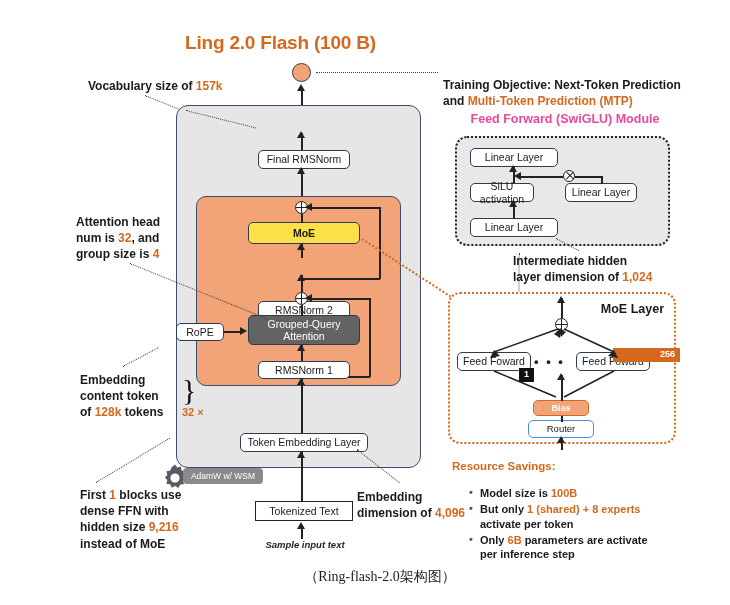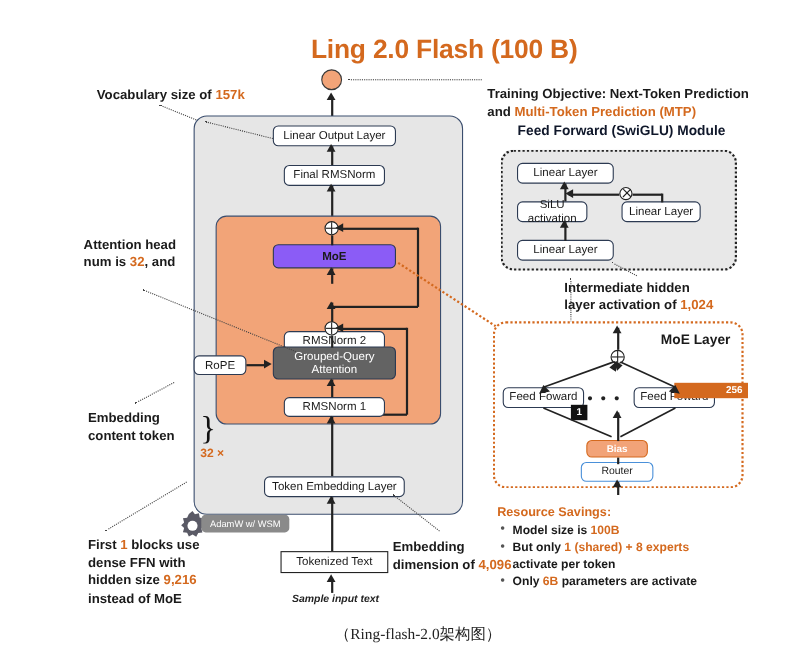--- a/index.html
+++ b/index.html
@@ -13,22 +13,22 @@
     width: 730px;
     height: 605px;
     background: #ffffff;
     overflow: hidden;
   }
   .abs { position: absolute; }
 
   
   #title {
     left: 185px; top: 32px; width: 340px;
-    text-align: right;
-    font-size: 24px; font-weight: bold;
+    text-align: left;
+    font-size: 19px; font-weight: bold;
     color: #D4691E;
     letter-spacing: -0.2px;
   }
 
   
   #model-container {
     left: 176px; top: 105px; width: 245px; height: 363px;
     background: #E6E6E6;
     border: 1.6px solid #3B4E6E;
     border-radius: 12px;
@@ -37,21 +37,21 @@
   
   .box {
     display: flex; align-items: center; justify-content: center;
     text-align: center;
     border-radius: 5px;
     font-size: 10.5px;
     color: #1a1a1a;
     line-height: 1.15;
   }
   .box-white { background: #ffffff; border: 1.5px solid #2C3A52; }
-  .box-gray  { background: #8b5cf6; border: 1.5px solid #2C3A52; font-weight: bold; }
+  .box-gray  { background: #fde047; border: 1.5px solid #2C3A52; font-weight: bold; }
   .box-dark  { background: #636363; border: 1.5px solid #2C3A52; color: #fff; }
   .box-salmon{ background: #F2A378; border: 1.5px solid #D4691E; color: #fff; font-weight: bold; }
   .box-blue  { background: #ffffff; border: 1.5px solid #4A90D9; }
   .box-plain { background: #ffffff; border: 1.3px solid #222; border-radius: 0; }
 
   
   #tblock {
     left: 196px; top: 196px; width: 205px; height: 190px;
     background: #F2A478;
     border: 1.6px solid #3B4E6E;
@@ -120,21 +120,21 @@
   }
   .oc { color: #D4691E; }
 
   
   .leader { position: absolute; transform-origin: 0 50%; height: 0; border-top: 1.4px dotted #444; }
   .leader-orange { border-top: 2px dotted #D4691E; }
 
   
   #swiglu-title {
     left: 450px; top: 112px; width: 230px; text-align: center;
-    font-size: 12.5px; font-weight: bold; color: #0f172a;
+    font-size: 12.5px; font-weight: bold; color: #ec4899;
   }
   #swiglu-box {
     left: 455px; top: 136px; width: 215px; height: 110px;
     background: #E8E8E8;
     border: 2.5px dotted #222;
     border-radius: 12px;
   }
 
   
   #moe-box {
@@ -151,21 +151,21 @@
     font-size: 9px; font-weight: bold; color: #fff;
     padding: 1px 5px;
     line-height: 1.3;
   }
   .badge-dark { background: #111; }
   .badge-orange { background: #D4691E; }
 
   
   #savings { left: 452px; top: 460px; width: 260px; }
   #savings .hd { font-size: 11.5px; font-weight: bold; color: #D4691E; margin-bottom: 3px; }
-  #savings ul { margin: 0; padding-left: 14px; list-style: none; }
+  #savings ul { margin: 14px; padding-left: 14px; list-style: none; }
   #savings li {
     font-size: 11px; font-weight: bold; color: #1a1a1a;
     line-height: 1.3; margin-bottom: 2px; position: relative;
   }
   #savings li::before {
     content: "\2022"; position: absolute; left: -11px; top: -1px; color: #555; font-size: 11px;
   }
 
   
   #gear-wrap { left: 158px; top: 461px; }
@@ -214,21 +214,20 @@
 
   <div class="abs anno" style="left:88px; top:78px; width:180px;">
     <span>Vocabulary size of </span><span class="oc">157k</span>
   </div>
   <div class="abs leader" style="left:145px; top:95px; width:56px; transform: rotate(22deg);"></div>
 
   <div class="abs" id="model-container"></div>
 
   <div class="abs leader" style="left:186px; top:110px; width:72px; transform: rotate(14deg);"></div>
 
-  <div class="abs box box-white" style="left:248px; top:114px; width:112px; height:19px;">Linear Output Layer</div>
   <div class="abs vline" style="left:301px; top:133px; height:18px;"></div>
   <div class="abs arrow-up" style="left:297px; top:131px;"></div>
 
   <div class="abs box box-white" style="left:258px; top:150px; width:92px; height:19px;">Final RMSNorm</div>
   <div class="abs vline" style="left:301px; top:169px; height:30px;"></div>
   <div class="abs arrow-up" style="left:297px; top:167px;"></div>
 
   <div class="abs" id="tblock"></div>
 
   <div class="abs plus-circle" style="left:295px; top:201px;"></div>
@@ -286,26 +285,32 @@
   <div class="abs box box-plain" style="left:255px; top:501px; width:98px; height:20px;">Tokenized Text</div>
   <div class="abs vline" style="left:301px; top:527px; height:12px;"></div>
   <div class="abs arrow-up" style="left:297px; top:522px;"></div>
   <div class="abs" id="sample-text">Sample input text</div>
 
   <div class="abs anno" style="left:76px; top:214px; width:140px;">
     <div>Attention head</div>
     <div>
       <span>num is </span><span class="oc">32</span><span>, and</span>
     </div>
+    <div>
+      <span>group size is </span><span class="oc">4</span>
+    </div>
   </div>
   <div class="abs leader" style="left:130px; top:263px; width:150px; transform: rotate(22deg);"></div>
 
   <div class="abs anno" style="left:80px; top:372px; width:140px;">
     <div>Embedding</div>
     <div>content token</div>
+    <div>
+      <span>of </span><span class="oc">128k</span><span> tokens</span>
+    </div>
   </div>
   <div class="abs leader" style="left:123px; top:366px; width:40px; transform: rotate(-28deg);"></div>
 
   <div class="abs anno" style="left:80px; top:487px; width:140px;">
     <div>
       <span>First </span><span class="oc">1</span><span> blocks use</span>
     </div>
     <div>dense FFN with</div>
     <div>
       <span>hidden size </span><span class="oc">9,216</span>
@@ -339,21 +344,21 @@
   <div class="abs arrow-left" style="left:514px; top:172px;"></div>
   <div class="abs hline" style="left:575px; top:176px; width:27px;"></div>
   <div class="abs vline" style="left:601px; top:176px; height:8px;"></div>
 
   <div class="abs leader" style="left:556px; top:238px; width:26px; transform: rotate(28deg);"></div>
   <div class="abs leader" style="left:519px; top:252px; width:42px; transform: rotate(90deg);"></div>
 
   <div class="abs anno" style="left:513px; top:253px; width:180px;">
     <div>Intermediate hidden</div>
     <div>
-      <span>layer activation of </span><span class="oc">1,024</span>
+      <span>layer dimension of </span><span class="oc">1,024</span>
     </div>
   </div>
 
   <div class="abs" id="moe-box">
     <div class="abs" id="moe-label">MoE Layer</div>
   </div>
 
   <div class="abs vline" style="left:561px; top:298px; height:20px;"></div>
   <div class="abs arrow-up" style="left:557px; top:296px;"></div>
 
@@ -391,19 +396,20 @@
     <ul>
       <li>
         <span>Model size is </span><span class="oc">100B</span>
       </li>
       <li>
         <span>But only </span><span class="oc">1 (shared) + 8 experts</span>
         <div>activate per token</div>
       </li>
       <li>
         <span>Only </span><span class="oc">6B</span><span> parameters are activate</span>
+        <div>per inference step</div>
       </li>
     </ul>
   </div>
 
   <div class="abs" id="caption">（Ring-flash-2.0架构图）</div>
 
 </div>
 
 </body></html>

